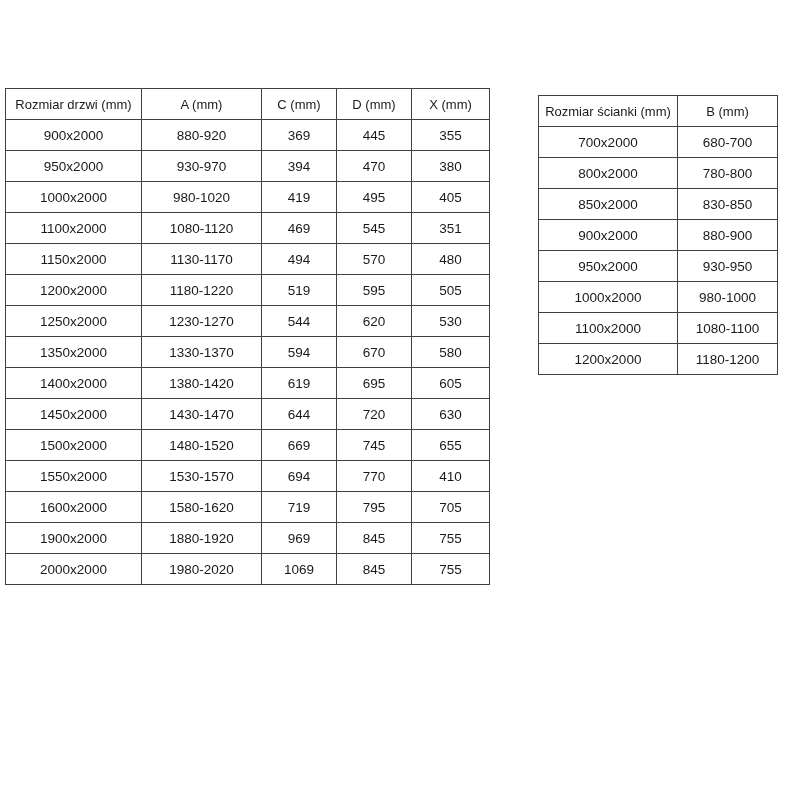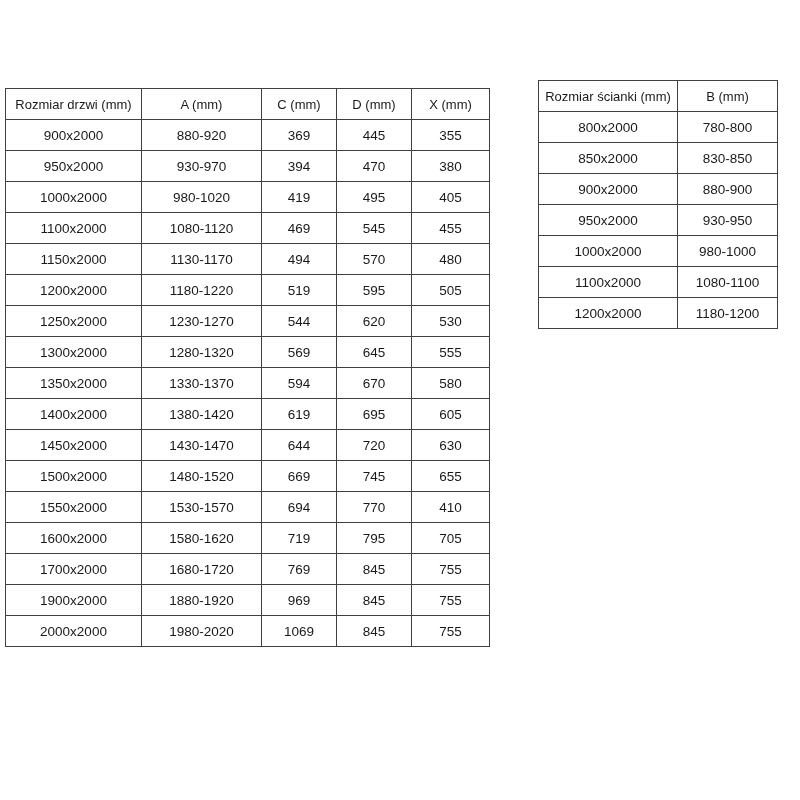--- a/index.html
+++ b/index.html
@@ -39,21 +39,21 @@
     font-weight: normal;
     font-size: 13px;
   }
   #doors-table {
     left: 5px;
     top: 88px;
     width: 484px;
   }
   #walls-table {
     left: 538px;
-    top: 80px;
+    top: 95px;
     width: 239px;
   }
 </style>
 </head>
 <body>
 
 <div class="page">
 
   <table class="spec" id="doors-table">
     <colgroup>
@@ -92,21 +92,21 @@
           <td>980-1020</td>
           <td>419</td>
           <td>495</td>
           <td>405</td>
         </tr>
         <tr>
           <td>1100x2000</td>
           <td>1080-1120</td>
           <td>469</td>
           <td>545</td>
-          <td>455</td>
+          <td>351</td>
         </tr>
         <tr>
           <td>1150x2000</td>
           <td>1130-1170</td>
           <td>494</td>
           <td>570</td>
           <td>480</td>
         </tr>
         <tr>
           <td>1200x2000</td>
@@ -116,27 +116,20 @@
           <td>505</td>
         </tr>
         <tr>
           <td>1250x2000</td>
           <td>1230-1270</td>
           <td>544</td>
           <td>620</td>
           <td>530</td>
         </tr>
         <tr>
-          <td>1300x2000</td>
-          <td>1280-1320</td>
-          <td>569</td>
-          <td>645</td>
-          <td>555</td>
-        </tr>
-        <tr>
           <td>1350x2000</td>
           <td>1330-1370</td>
           <td>594</td>
           <td>670</td>
           <td>580</td>
         </tr>
         <tr>
           <td>1400x2000</td>
           <td>1380-1420</td>
           <td>619</td>
@@ -163,27 +156,20 @@
           <td>694</td>
           <td>770</td>
           <td>410</td>
         </tr>
         <tr>
           <td>1600x2000</td>
           <td>1580-1620</td>
           <td>719</td>
           <td>795</td>
           <td>705</td>
-        </tr>
-        <tr>
-          <td>1700x2000</td>
-          <td>1680-1720</td>
-          <td>769</td>
-          <td>845</td>
-          <td>755</td>
         </tr>
         <tr>
           <td>1900x2000</td>
           <td>1880-1920</td>
           <td>969</td>
           <td>845</td>
           <td>755</td>
         </tr>
         <tr>
           <td>2000x2000</td>
@@ -201,20 +187,24 @@
       <col style="width:100px">
     </colgroup>
     <thead>
       <tr>
         <th>Rozmiar ścianki (mm)</th>
         <th>B (mm)</th>
       </tr>
     </thead>
     <tbody>
         <tr>
+          <td>700x2000</td>
+          <td>680-700</td>
+        </tr>
+        <tr>
           <td>800x2000</td>
           <td>780-800</td>
         </tr>
         <tr>
           <td>850x2000</td>
           <td>830-850</td>
         </tr>
         <tr>
           <td>900x2000</td>
           <td>880-900</td>

